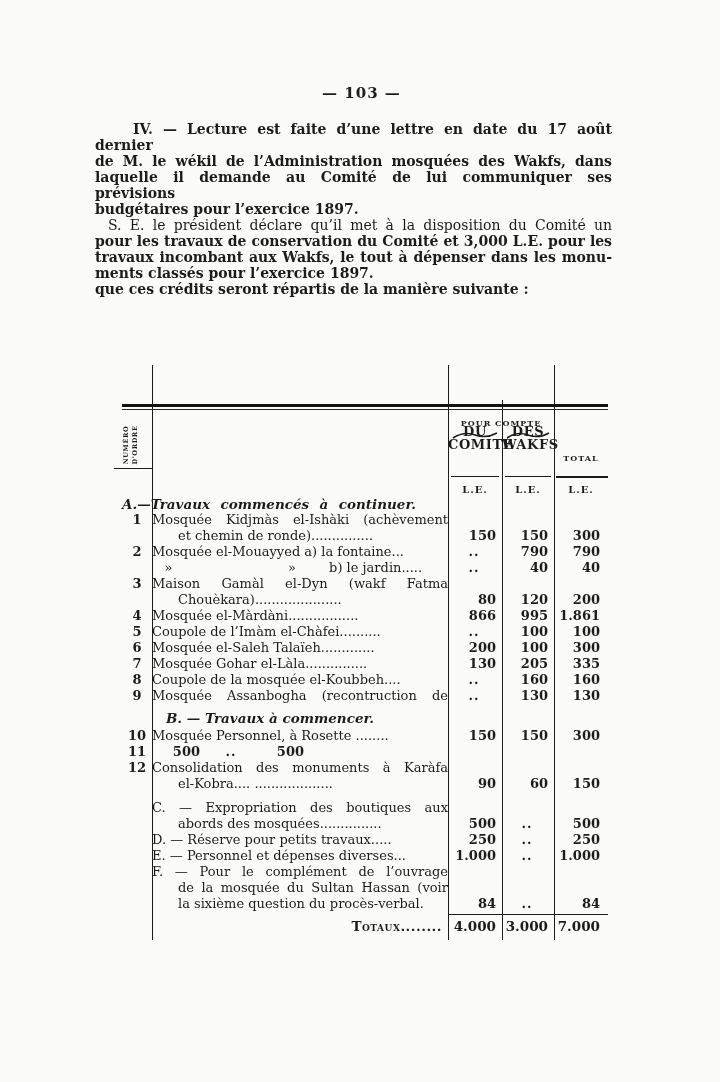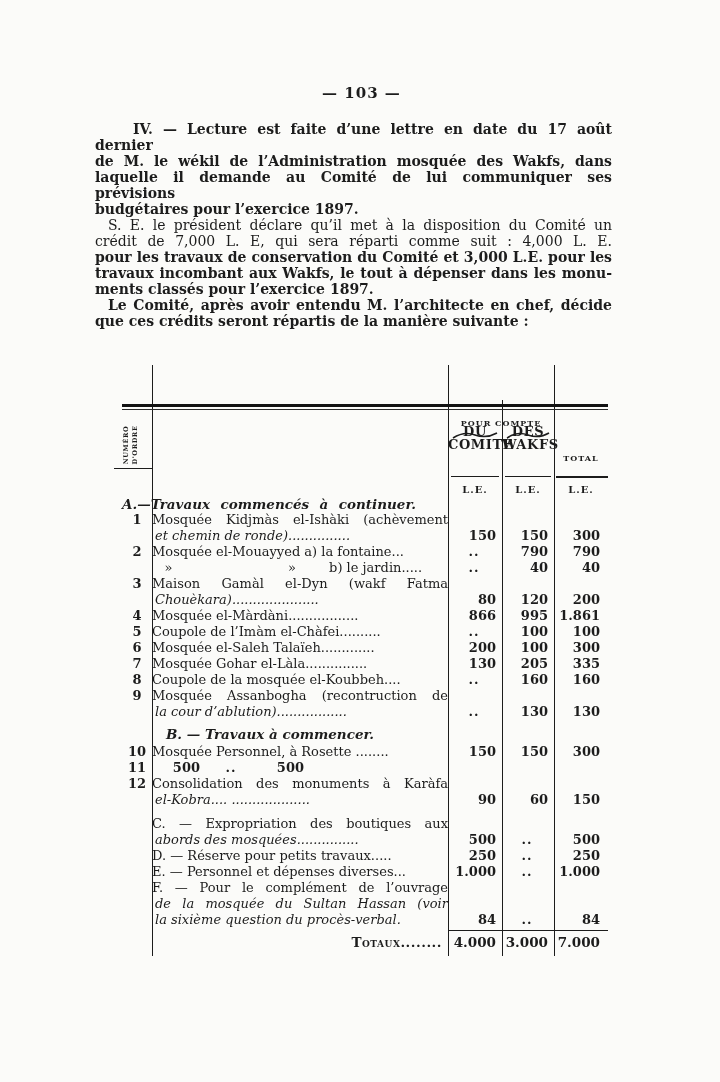--- a/index.html
+++ b/index.html
@@ -76,21 +76,21 @@
   .sec{width:296px;font-style:italic;font-weight:bold;
        font-size:13.5px;line-height:16px;box-sizing:border-box;}
   .secA{text-align:justify;text-align-last:justify;padding-right:2px;}
   .secB{text-align:center;margin-top:6px;margin-bottom:2px;}
   .row{display:flex;}
   .row.gap{margin-top:8px;}
   .num{width:30px;align-self:flex-start;text-align:center;
        font-weight:bold;font-size:13px;}
   .desc{width:296px;box-sizing:border-box;}
   .dl{line-height:16px;}
-  .dl.cont{padding-left:3px;font-style:italic;}
+  .dl.cont{padding-left:26px;}
   .dl.stretch{text-align:justify;text-align-last:justify;}
   .dl.pre{white-space:pre;}
   .val{align-self:flex-end;font-weight:bold;text-align:right;
        box-sizing:border-box;line-height:16px;}
   .val.c{width:54px;padding-right:6px;}
   .val.w{width:52px;padding-right:6px;}
   .val.t{width:54px;padding-right:8px;}
   .val.dots{text-align:center;padding-right:2px;letter-spacing:1px;}
   
   .rulerow{display:flex;margin-top:2px;height:2px;}
@@ -105,29 +105,27 @@
           letter-spacing:0.5px;line-height:18px;}
   .totrow .val{line-height:18px;font-size:13.5px;}
 </style>
 </head>
 <body>
 
 <div id="pagenum">— 103 —</div>
 
 <div id="textblock">
   <div class="tl b ind1">IV. — Lecture est faite d’une lettre en date du 17 août dernier</div>
-  <div class="tl b">de M. le wékil de l’Administration mosquée des Wakfs, dans</div>
+  <div class="tl b">de M. le wékil de l’Administration mosquées des Wakfs, dans</div>
   <div class="tl b">laquelle il demande au Comité de lui communiquer ses prévisions</div>
   <div class="tl b last">budgétaires pour l’exercice 1897.</div>
   <div class="tl ind2">S. E. le président déclare qu’il met à la disposition du Comité un</div>
-  <div class="tl">crédit de 7,000 L. E, qui sera réparti comme suit : 4,000 L. E.</div>
   <div class="tl b">pour les travaux de conservation du Comité et 3,000 L.E. pour les</div>
   <div class="tl b">travaux incombant aux Wakfs, le tout à dépenser dans les monu-</div>
   <div class="tl b last">ments classés pour l’exercice 1897.</div>
-  <div class="tl b ind2">Le Comité, après avoir entendu M. l’architecte en chef, décide</div>
   <div class="tl b last">que ces crédits seront répartis de la manière suivante :</div>
 </div>
 
 <div id="table">
   <div class="vr" id="vr1"></div>
   <div class="vr" id="vr2"></div>
   <div class="vr" id="vr3"></div>
   <div class="vr" id="vr4"></div>
 
   <div class="thead">
@@ -253,21 +251,20 @@
       </div>
       <div class="val c dots">..</div>
       <div class="val w">160</div>
       <div class="val t">160</div>
     </div>
 
     <div class="row">
       <div class="num">9</div>
       <div class="desc">
         <div class="dl stretch">Mosquée Assanbogha (recontruction de</div>
-        <div class="dl cont">la cour d’ablution).................</div>
       </div>
       <div class="val c dots">..</div>
       <div class="val w">130</div>
       <div class="val t">130</div>
     </div>
 
     <div class="sec secB">B. — Travaux à commencer.</div>
 
     <div class="row">
       <div class="num">10</div>

